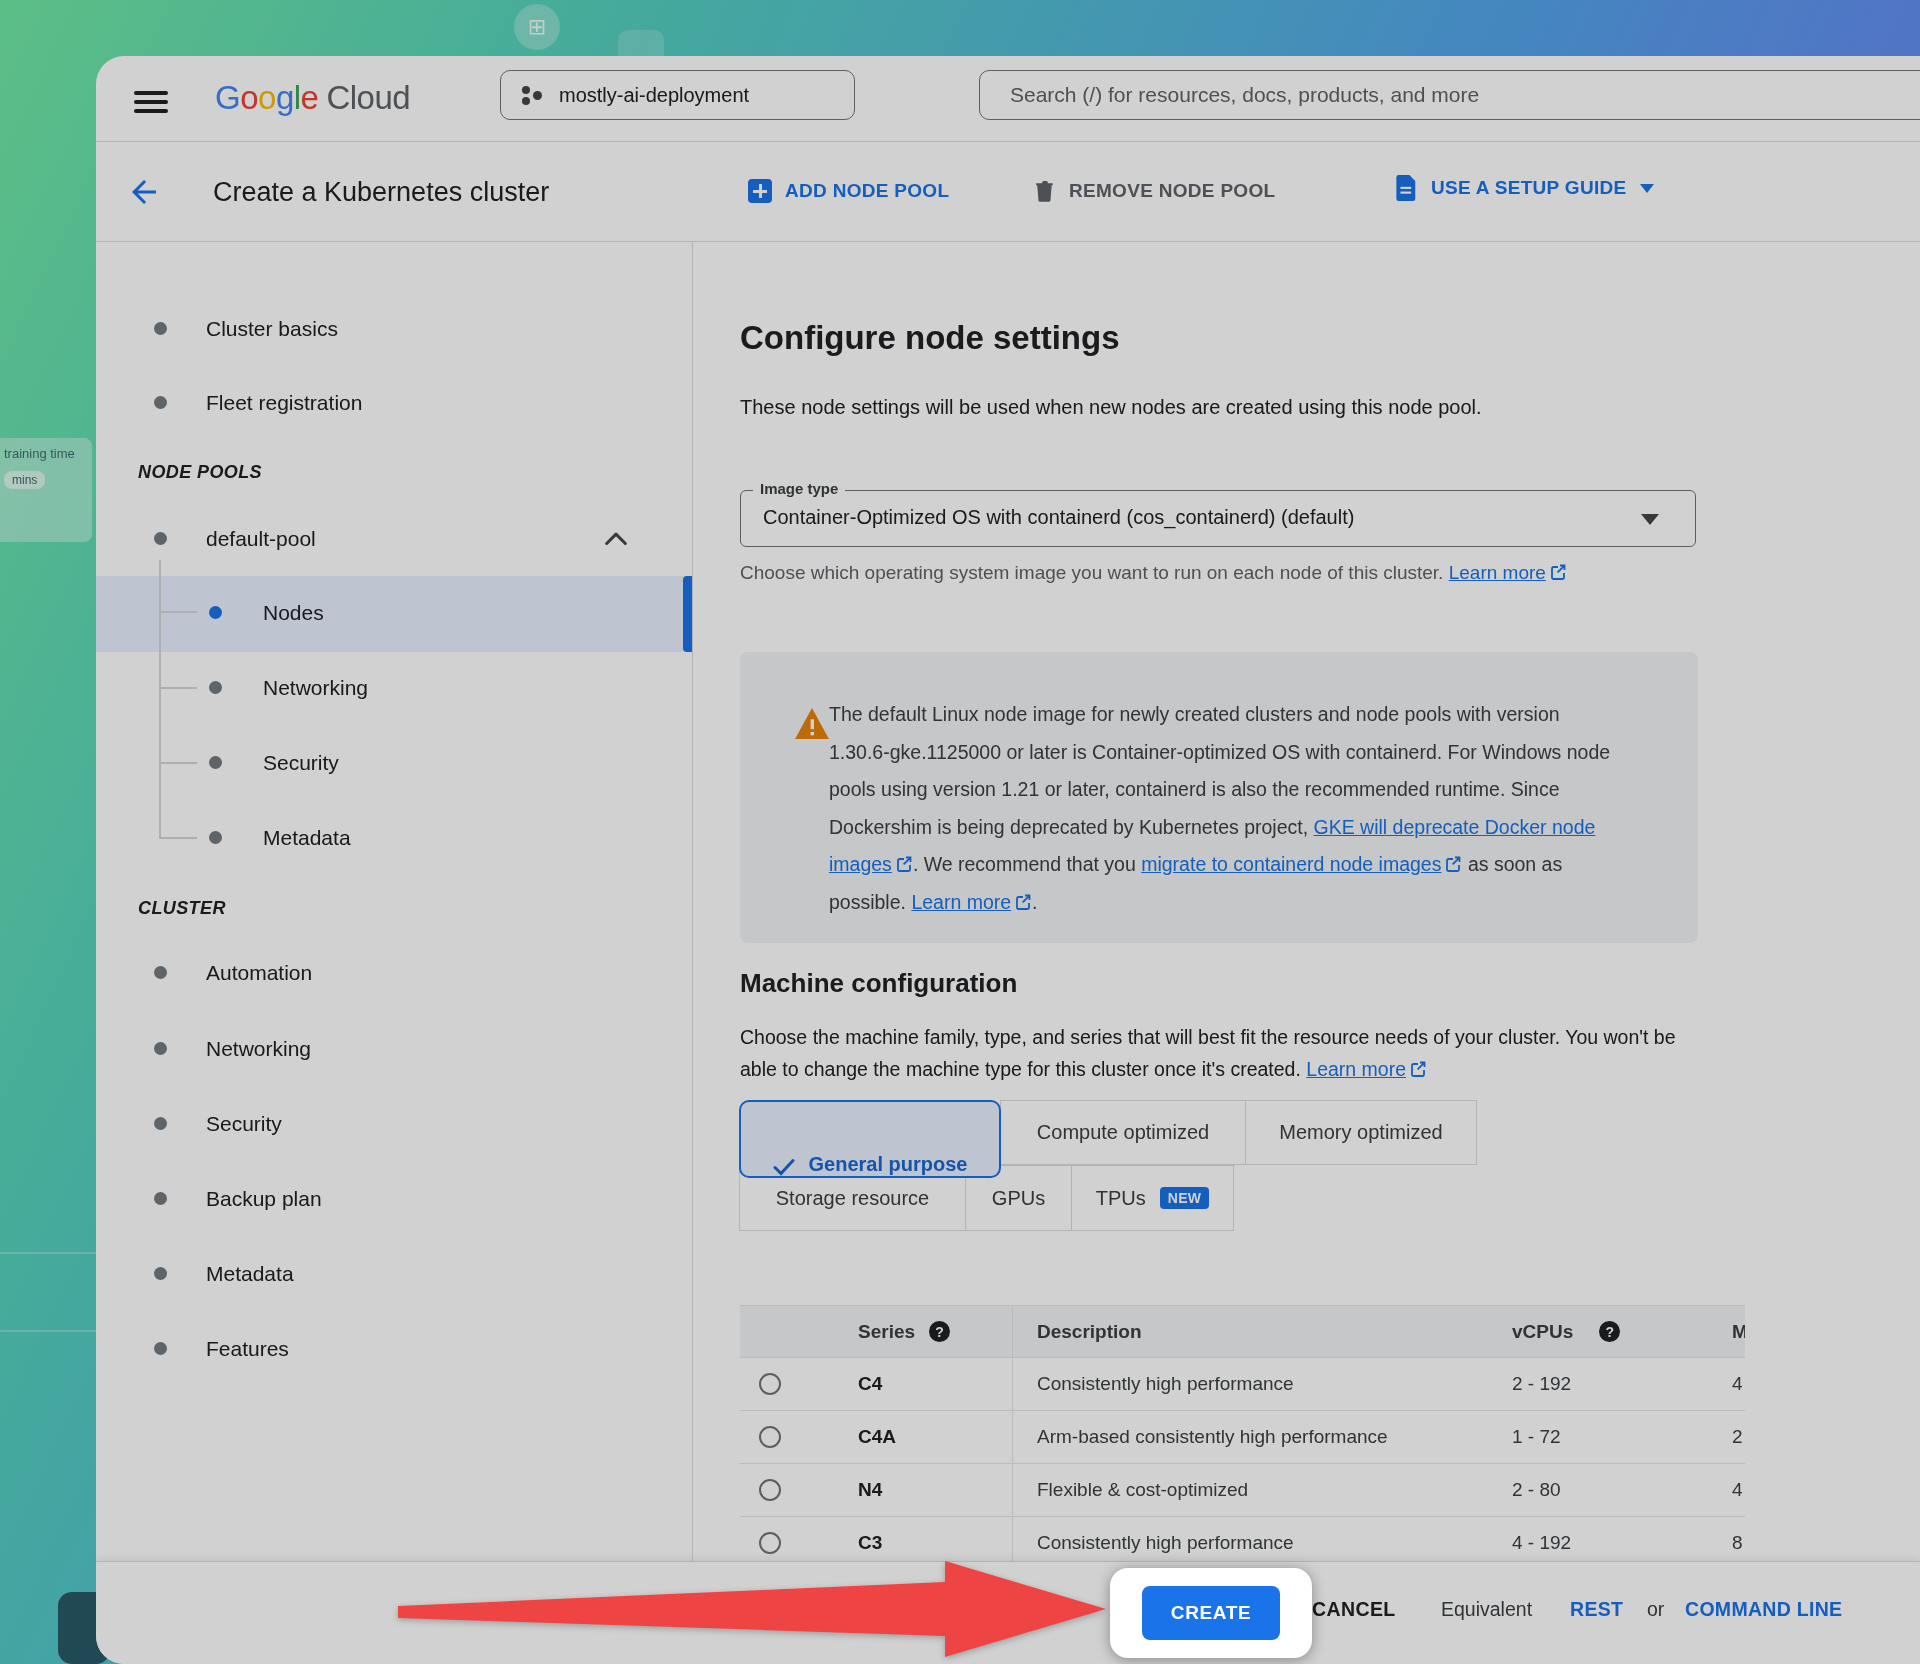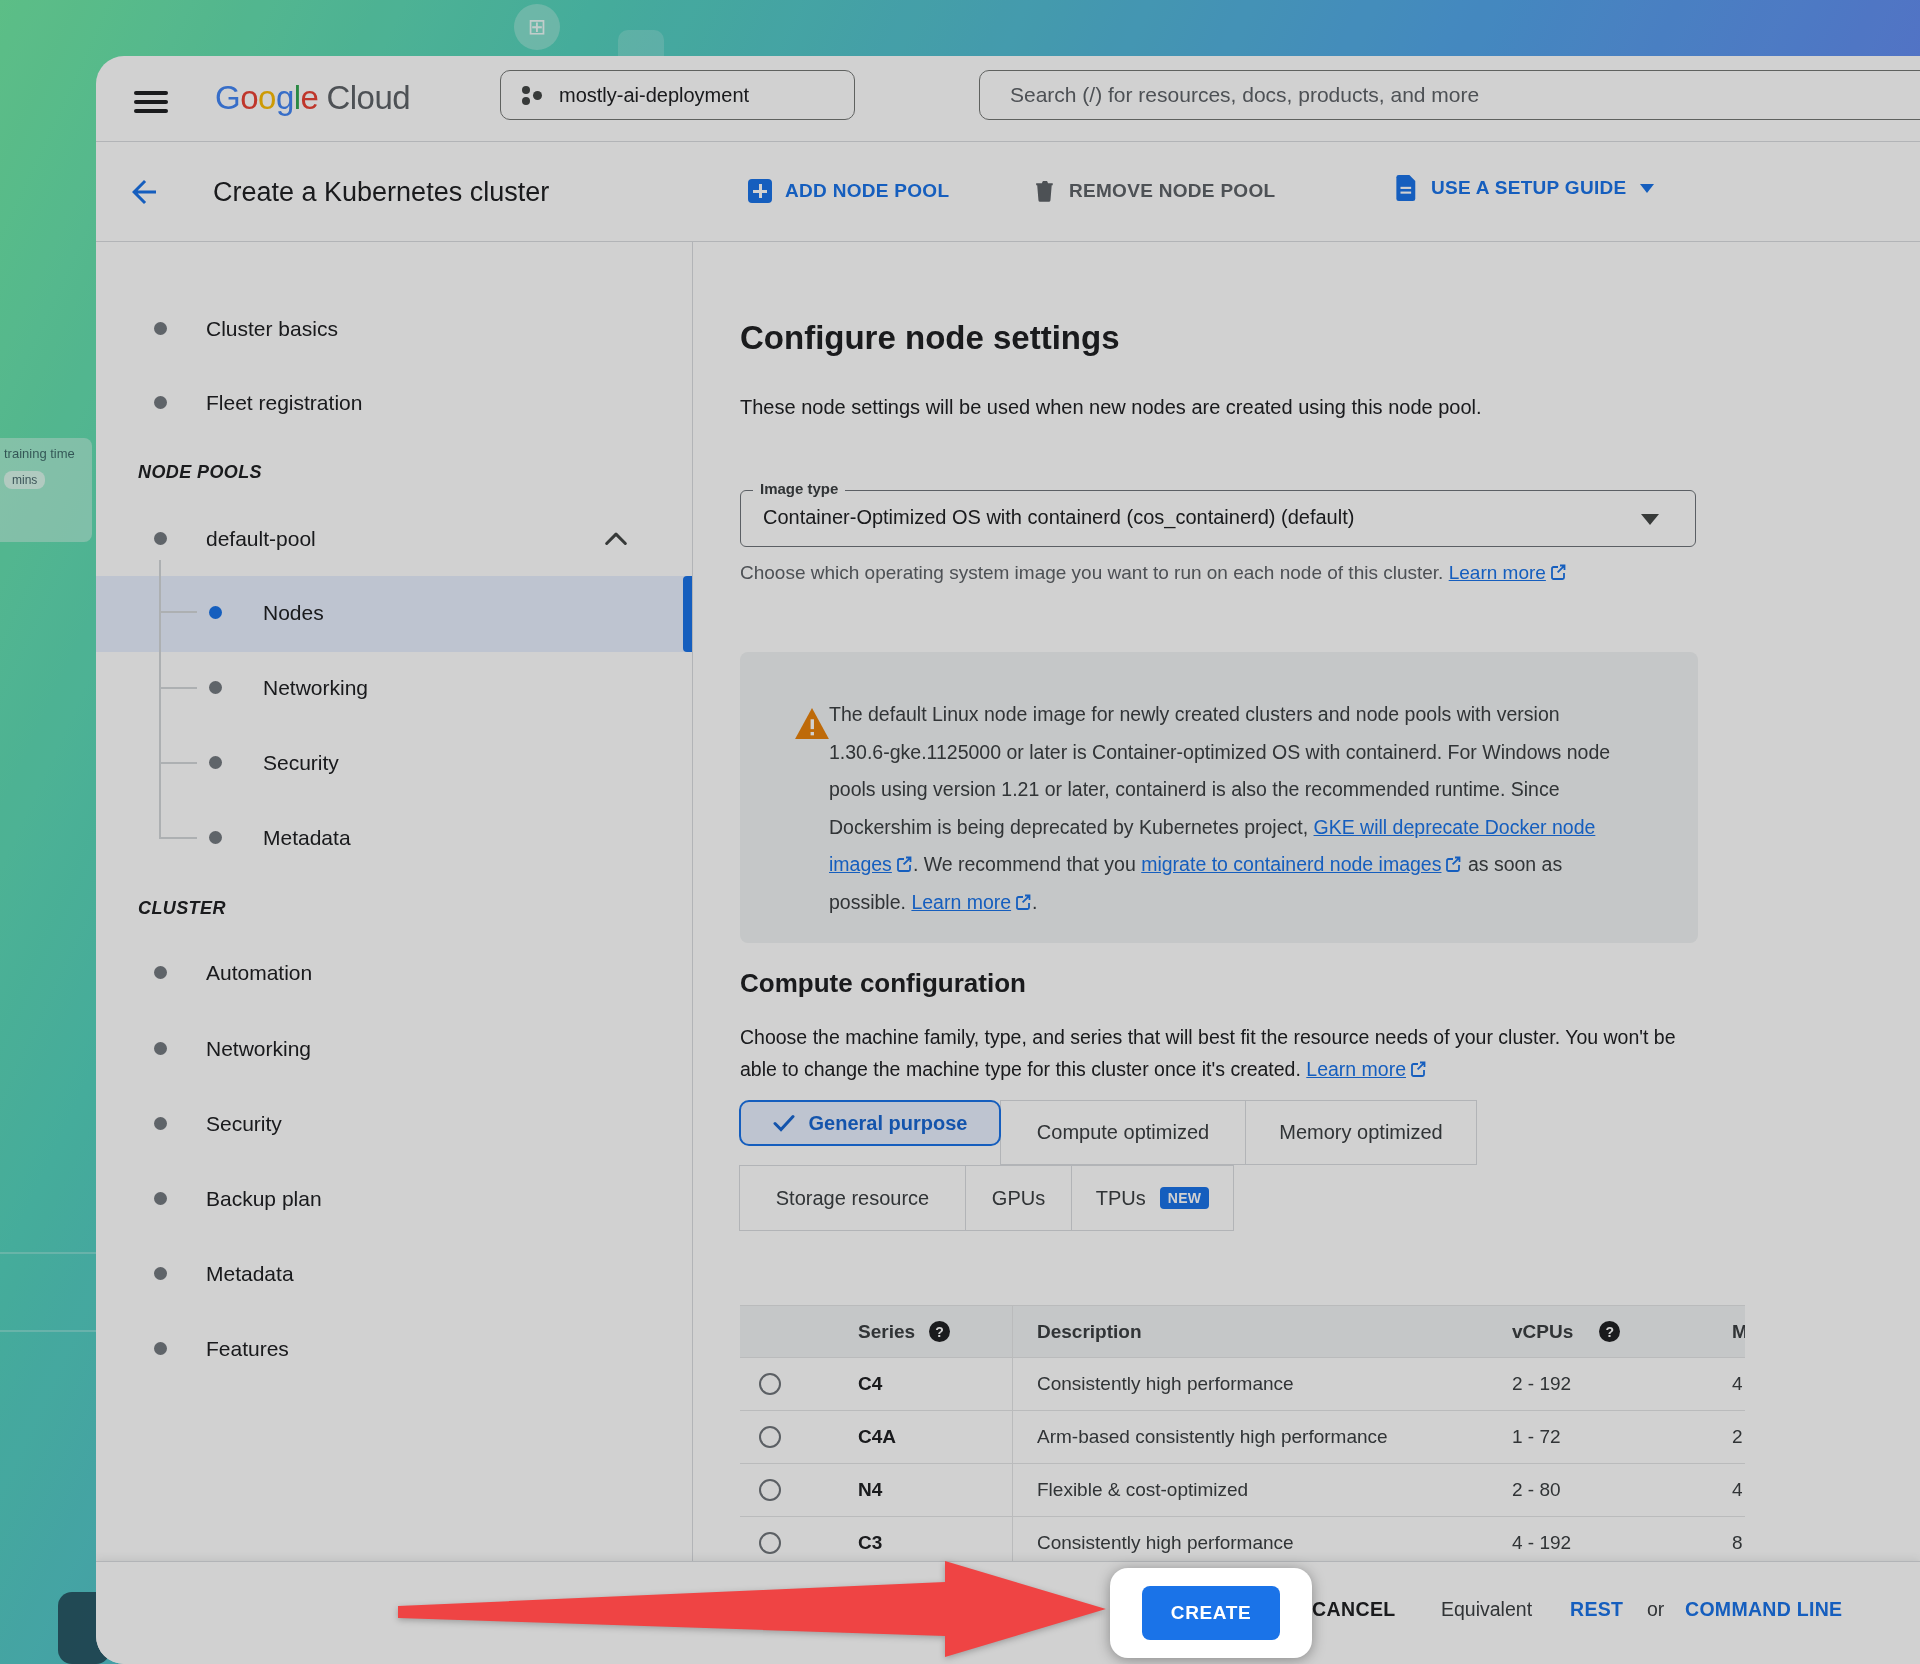--- a/index.html
+++ b/index.html
@@ -261,28 +261,28 @@
               <path d="M11 2.5h4.5V7M15.2 2.8 8.6 9.4" fill="none" stroke="#1a73e8" stroke-width="1.8"></path>
             </svg></a><span>. We recommend that you </span><a class="link"><span>migrate to containerd node images</span><svg class="ext" width="18" height="18" viewBox="0 0 18 18">
               <path d="M15 10v4.5A1.5 1.5 0 0 1 13.5 16h-9A1.5 1.5 0 0 1 3 14.5v-9A1.5 1.5 0 0 1 4.5 4H9" fill="none" stroke="#1a73e8" stroke-width="1.8"></path>
               <path d="M11 2.5h4.5V7M15.2 2.8 8.6 9.4" fill="none" stroke="#1a73e8" stroke-width="1.8"></path>
             </svg></a><span> as soon as possible. </span><a class="link"><span>Learn more</span><svg class="ext" width="18" height="18" viewBox="0 0 18 18">
               <path d="M15 10v4.5A1.5 1.5 0 0 1 13.5 16h-9A1.5 1.5 0 0 1 3 14.5v-9A1.5 1.5 0 0 1 4.5 4H9" fill="none" stroke="#1a73e8" stroke-width="1.8"></path>
               <path d="M11 2.5h4.5V7M15.2 2.8 8.6 9.4" fill="none" stroke="#1a73e8" stroke-width="1.8"></path>
             </svg></a><span>.</span></p>
     </div>
 
-    <div class="abs h2" style="left:644px;top:912px;">Compute configuration</div>
+    <div class="abs h2" style="left:644px;top:912px;">Machine configuration</div>
     <div class="abs para" style="left:644px;top:966px;width:952px;"><span>Choose the machine family, type, and series that will best fit the resource needs of your cluster. You won't be able to change the machine type for this cluster once it's created. </span><a class="link"><span>Learn more</span><svg class="ext" width="18" height="18" viewBox="0 0 18 18">
             <path d="M15 10v4.5A1.5 1.5 0 0 1 13.5 16h-9A1.5 1.5 0 0 1 3 14.5v-9A1.5 1.5 0 0 1 4.5 4H9" fill="none" stroke="#1a73e8" stroke-width="1.8"></path>
             <path d="M11 2.5h4.5V7M15.2 2.8 8.6 9.4" fill="none" stroke="#1a73e8" stroke-width="1.8"></path>
           </svg></a></div>
 
     <div class="abs tabrow" style="left:644px;top:1044px;">
-      <div class="tab sel" style="width:262px;height:46px;">
+      <div class="tab sel" style="width:262px;height:78px;align-items:flex-end;">
           <svg width="22" height="18" viewBox="0 0 22 18">
             <path d="M2 9.5 8 15.5 20 2.5" fill="none" stroke="#1967d2" stroke-width="3" stroke-linecap="round"></path>
           </svg>
           <span>General purpose</span>
         </div>
       <div class="tab" style="width:246px;height:65px;">
           <span>Compute optimized</span>
         </div>
       <div class="tab" style="width:232px;height:65px;">
           <span>Memory optimized</span>

